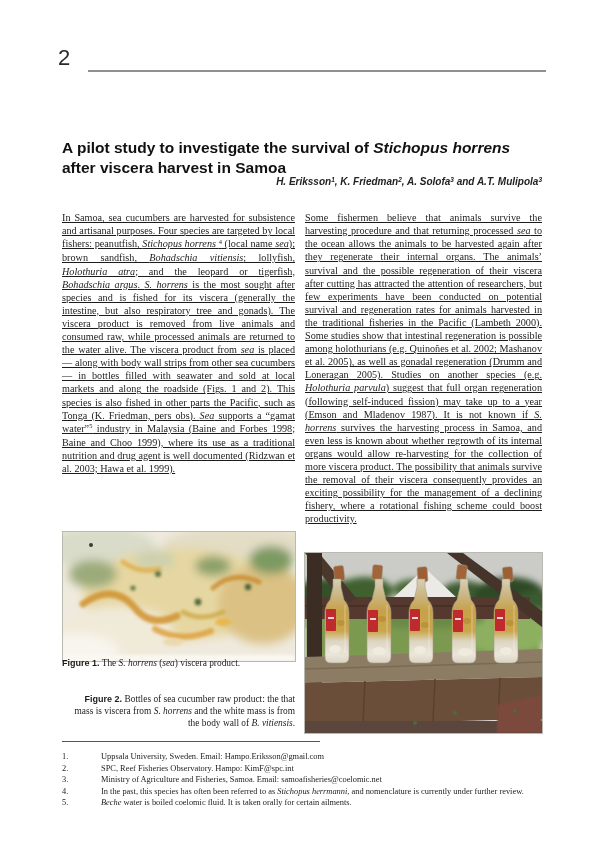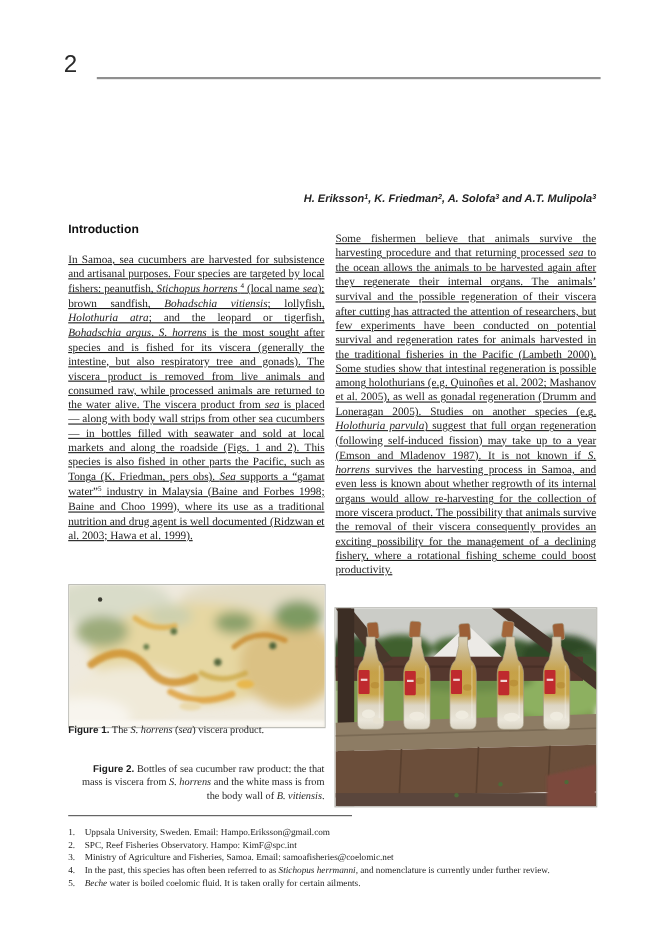--- a/index.html
+++ b/index.html
@@ -37,34 +37,34 @@
   .caption{position:absolute;font-size:9.4px;line-height:11.8px;color:#1c1c1c;}
   .caption b{font-family:"Liberation Sans",sans-serif;font-size:9px;}
   #cap1{left:62px;top:658px;width:233px;text-align:left;}
   #cap2{left:70px;top:694px;width:225px;text-align:right;}
 
   
   .footnotes{position:absolute;left:62px;top:741px;width:486px;}
   .fn-rule{width:258px;height:1px;background:#555;margin-bottom:9px;}
   .fn-row{display:flex;font-size:8.4px;line-height:11.6px;color:#222;}
   .fn-num{width:15px;flex:0 0 15px;}
-  .fn-text{flex:1;}
+  .fn-text{flex:1;margin-left:24px;}
 </style>
 </head>
 <body>
 
 <div class="page">
 
   <div class="pagenum">2</div>
   <div class="headrule"></div>
 
+  <h1 class="title"><span>A pilot study to investigate the survival of </span><i>Stichopus horrens</i><span> after viscera harvest in Samoa</span></h1>
   <div class="authors"><span>H. Eriksson</span><sup>1</sup><span>, K. Friedman</span><sup>2</sup><span>, A. Solofa</span><sup>3</sup><span> and A.T. Mulipola</span><sup>3</sup></div>
 
   <div class="col col-left">
-    <div class="intro-h">Introduction</div>
     <p class="para"><span>In Samoa, sea cucumbers are harvested for subsistence and artisanal purposes. Four species are targeted by local fishers: peanutfish, </span><i>Stichopus horrens</i><span> </span><sup>4</sup><span> (local name </span><i>sea</i><span>); brown sandfish, </span><i>Bohadschia vitiensis</i><span>; lollyfish, </span><i>Holothuria atra</i><span>; and the leopard or tigerfish, </span><i>Bohadschia argus</i><span>. </span><i>S. horrens</i><span> is the most sought after species and is fished for its viscera (generally the intestine, but also respiratory tree and gonads). The viscera product is removed from live animals and consumed raw, while processed animals are returned to the water alive. The viscera product from </span><i>sea</i><span> is placed — along with body wall strips from other sea cucumbers — in bottles filled with seawater and sold at local markets and along the roadside (Figs. 1 and 2). This species is also fished in other parts the Pacific, such as Tonga (K. Friedman, pers obs). </span><i>Sea</i><span> supports a “gamat water”</span><sup>5</sup><span> industry in Malaysia (Baine and Forbes 1998; Baine and Choo 1999), where its use as a traditional nutrition and drug agent is well documented (Ridzwan et al. 2003; Hawa et al. 1999).</span></p>
   </div>
 
   <div class="col col-right">
     <p class="para"><span>Some fishermen believe that animals survive the harvesting procedure and that returning processed </span><i>sea</i><span> to the ocean allows the animals to be harvested again after they regenerate their internal organs. The animals’ survival and the possible regeneration of their viscera after cutting has attracted the attention of researchers, but few experiments have been conducted on potential survival and regeneration rates for animals harvested in the traditional fisheries in the Pacific (Lambeth 2000). Some studies show that intestinal regeneration is possible among holothurians (e.g. Quinoñes et al. 2002; Mashanov et al. 2005), as well as gonadal regeneration (Drumm and Loneragan 2005). Studies on another species (e.g. </span><i>Holothuria parvula</i><span>) suggest that full organ regeneration (following self-induced fission) may take up to a year (Emson and Mladenov 1987). It is not known if </span><i>S. horrens</i><span> survives the harvesting process in Samoa, and even less is known about whether regrowth of its internal organs would allow re-harvesting for the collection of more viscera product. The possibility that animals survive the removal of their viscera consequently provides an exciting possibility for the management of a declining fishery, where a rotational fishing scheme could boost productivity.</span></p>
   </div>
 
   <div class="photo" id="fig1">
     <svg width="232" height="129" viewBox="0 0 232 129" xmlns="http://www.w3.org/2000/svg">
       <defs>

